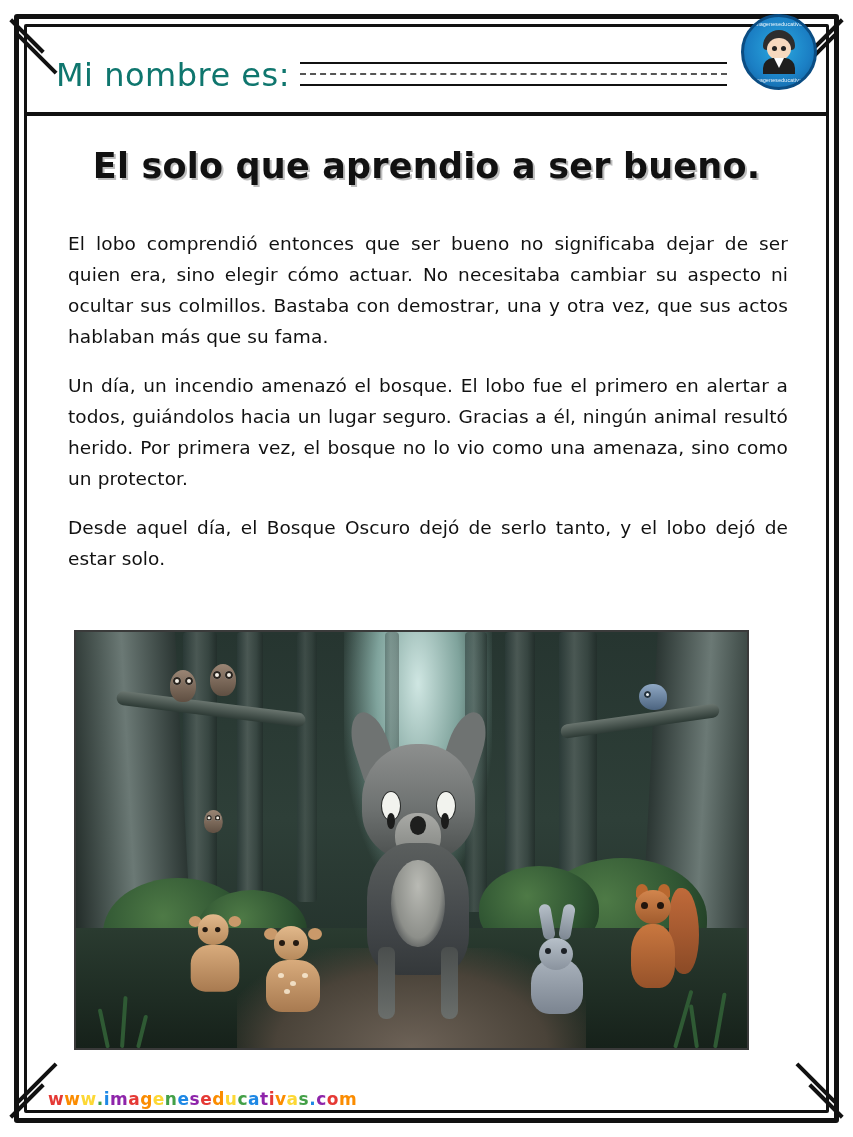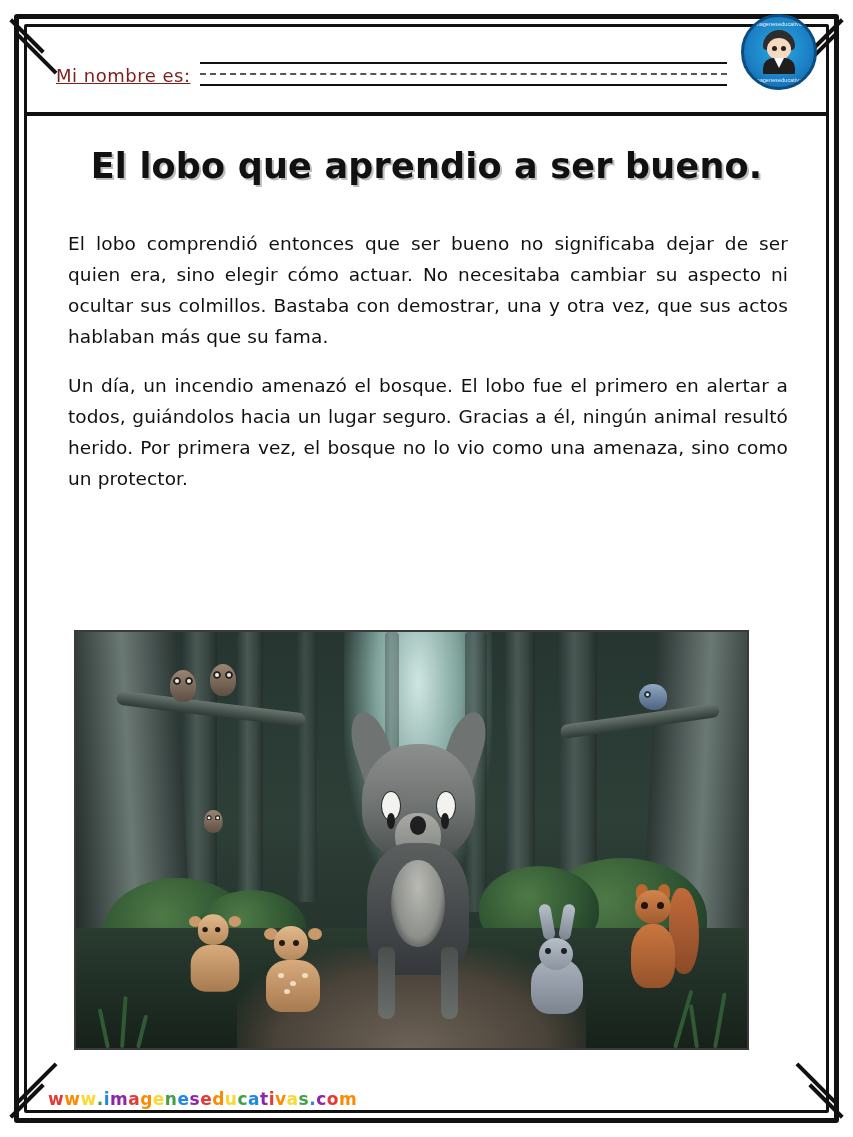--- a/index.html
+++ b/index.html
@@ -50,27 +50,26 @@
   
   .name-header {
     position: absolute;
     left: 36px; top: 36px;
     width: 781px; height: 72px;
     display: flex;
     align-items: center;
   }
   .name-label {
     font-family: "DejaVu Sans", sans-serif;
-    font-size: 18px;
-    color: #7f1d1d;
+    font-size: 32px;
+    color: #0f766e;
     letter-spacing: 0.5px;
     white-space: nowrap;
     padding-left: 20px;
     padding-top: 6px;
-    text-decoration: underline;
   }
   .name-lines {
     flex: 1;
     margin-left: 10px;
     margin-right: 90px;
     padding-top: 4px;
   }
   .name-lines .ln {
     height: 0;
     border-top: 2px solid #111;
@@ -449,25 +448,26 @@
     <div class="logo-face">
       <div class="lf-hair"></div>
       <div class="lf-face"></div>
       <div class="lf-eye l"></div>
       <div class="lf-eye r"></div>
       <div class="lf-body"></div>
       <div class="lf-collar"></div>
     </div>
   </div>
 
-  <div class="title">El lobo que aprendio a ser bueno.</div>
+  <div class="title">El solo que aprendio a ser bueno.</div>
 
   <div class="story">
     <p>El lobo comprendió entonces que ser bueno no significaba dejar de ser quien era, sino elegir cómo actuar. No necesitaba cambiar su aspecto ni ocultar sus colmillos. Bastaba con demostrar, una y otra vez, que sus actos hablaban más que su fama.</p>
     <p>Un día, un incendio amenazó el bosque. El lobo fue el primero en alertar a todos, guiándolos hacia un lugar seguro. Gracias a él, ningún animal resultó herido. Por primera vez, el bosque no lo vio como una amenaza, sino como un protector.</p>
+    <p>Desde aquel día, el Bosque Oscuro dejó de serlo tanto, y el lobo dejó de estar solo.</p>
   </div>
 
   <div class="illus">
     <div class="scene">
       <div class="bg-forest"></div>
       <div class="sky-glow"></div>
 
       <div class="trunk far" style="left:16%;top:0;width:34px;height:300px;"></div>
       <div class="trunk far" style="left:24%;top:0;width:26px;height:290px;"></div>
       <div class="trunk far" style="left:33%;top:0;width:20px;height:270px;opacity:.5;"></div>

